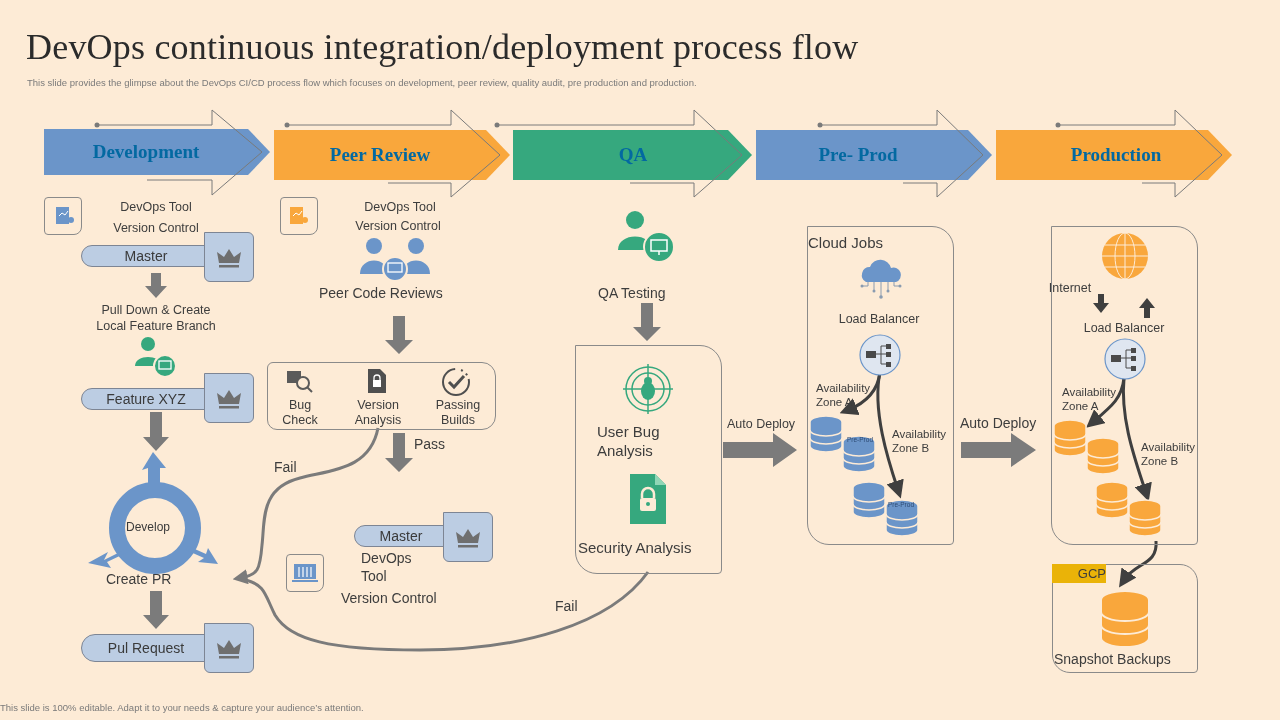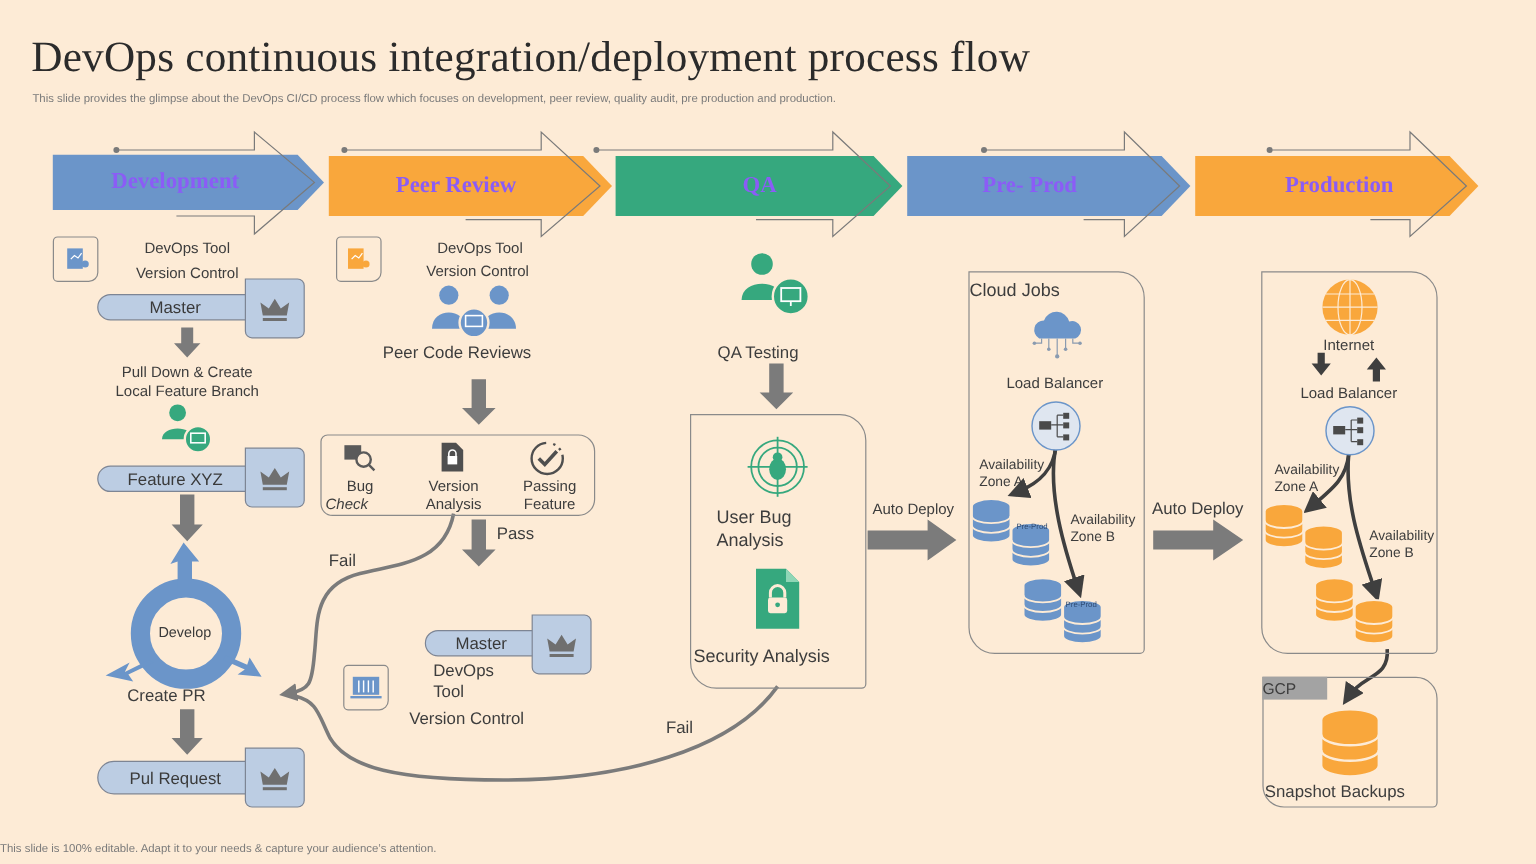--- a/index.html
+++ b/index.html
@@ -1,21 +1,21 @@
 <!DOCTYPE html>
 <html><head>
 <meta charset="utf-8">
 <style>
   html, body { margin:0; padding:0; }
   body { width:1280px; height:720px; background:#fdebd6; position:relative; overflow:hidden; font-family:"Liberation Sans", sans-serif; color:#3a3a3a; }
   .abs { position:absolute; }
   .title { left:26px; top:26px; font-family:"Liberation Serif", serif; font-size:36px; color:#2b2b2b; white-space:nowrap; letter-spacing:0.2px; }
   .subtitle { left:27px; top:77px; font-size:9.5px; color:#7a7a7a; white-space:nowrap; }
   .footer { left:0; width:1280px; top:702px; text-align:left; font-size:9.5px; color:#7a7a7a; }
-  .stage-label { font-family:"Liberation Serif", serif; font-weight:bold; font-size:19px; color:#8b5cf6; text-align:center; white-space:nowrap; }
+  .stage-label { font-family:"Liberation Serif", serif; font-weight:bold; font-size:19px; color:#0369a1; text-align:center; white-space:nowrap; }
   .txt { font-size:14px; color:#3d3d3d; text-align:left; white-space:nowrap; line-height:1.25; }
   .txt-sm { font-size:12.5px; color:#3d3d3d; text-align:center; white-space:nowrap; line-height:1.3; }
   .txt-xs { font-size:11.5px; color:#3d3d3d; white-space:nowrap; line-height:1.25; }
   .pill { background:#bccde3; border:1px solid #7d8594; border-radius:14px 0 0 14px; height:20px; font-size:14px; color:#3a3a3a; text-align:center; line-height:20px; }
   .crownbox { background:#bccde3; border:1px solid #7d8594; border-radius:0 6px 6px 6px; width:48px; height:48px; }
   .iconbox { border:1px solid #8a8a8a; border-radius:4px 4px 8px 4px; width:36px; height:36px; background:#fdebd6; }
   svg { overflow:visible; }
 </style>
 </head>
 <body>
@@ -126,21 +126,21 @@
 </svg>
 
 <div class="abs pill" style="left:81px;top:388px;width:128px;">Feature XYZ</div>
 <div class="abs crownbox" style="left:204px;top:373px;">
   <svg width="48" height="48">
       <path d="M14,30 L12,19 L19,24 L24,16 L29,24 L36,19 L34,30 Z" fill="#6f6f6f"></path>
       <rect x="14" y="32" width="20" height="2.5" fill="#6f6f6f"></rect>
     </svg>
 </div>
 
-<div class="abs" style="left:126px;top:520px;width:56px;text-align:center;font-size:12px;color:#3a3a3a;">Develop</div>
+<div class="abs" style="left:126px;top:520px;width:56px;font-size:12px;color:#3a3a3a;">Develop</div>
 <div class="abs txt" style="left:106px;top:571px;width:100px;">Create PR</div>
 
 <div class="abs pill" style="left:81px;top:634px;width:128px;height:26px;line-height:26px;border-radius:14px 0 0 14px;">Pul Request</div>
 <div class="abs crownbox" style="left:204px;top:623px;">
   <svg width="48" height="48">
       <path d="M14,30 L12,19 L19,24 L24,16 L29,24 L36,19 L34,30 Z" fill="#6f6f6f"></path>
       <rect x="14" y="32" width="20" height="2.5" fill="#6f6f6f"></rect>
     </svg>
 </div>
 
@@ -173,25 +173,25 @@
 <svg class="abs" style="left:367px;top:368px;" width="20" height="26">
   <path d="M1,1 H13 L19,7 V25 H1 Z" fill="#4f4f4f"></path>
     <rect x="6" y="12" width="8" height="7" fill="#fff"></rect>
     <path d="M7,12 v-2 a3,3 0 0 1 6,0 v2" stroke="#fff" stroke-width="1.3" fill="none"></path>
 </svg>
 <svg class="abs" style="left:441px;top:367px;" width="30" height="30">
   <circle cx="15" cy="15" r="13" fill="none" stroke="#4f4f4f" stroke-width="2" stroke-dasharray="60 6 2 4 2 4"></circle>
     <path d="M8,15 l5,5 l10,-11" stroke="#4f4f4f" stroke-width="3" fill="none"></path>
 </svg>
 <div class="abs txt-sm" style="left:275px;top:397px;width:50px;">Bug</div>
-<div class="abs txt-sm" style="left:264px;top:412px;width:50px;font-style:italic;">Check</div>
+<div class="abs txt-sm" style="left:275px;top:412px;width:50px;">Check</div>
 <div class="abs txt-sm" style="left:345px;top:397px;width:66px;">Version</div>
 <div class="abs txt-sm" style="left:345px;top:412px;width:66px;">Analysis</div>
 <div class="abs txt-sm" style="left:425px;top:397px;width:66px;">Passing</div>
-<div class="abs txt-sm" style="left:425px;top:412px;width:66px;">Feature</div>
+<div class="abs txt-sm" style="left:425px;top:412px;width:66px;">Builds</div>
 
 <div class="abs txt" style="left:414px;top:436px;">Pass</div>
 <div class="abs txt" style="left:274px;top:459px;">Fail</div>
 
 <div class="abs iconbox" style="left:286px;top:554px;width:36px;height:36px;">
   <svg width="36" height="36">
     <rect x="7" y="9" width="22" height="15" fill="#6b95c9"></rect>
       <rect x="5" y="25" width="26" height="2" fill="#6b95c9"></rect>
     <g stroke="#fff" stroke-width="1.2">
         <line x1="12" y1="12" x2="12" y2="22"></line>
@@ -306,21 +306,21 @@
 <svg class="abs" style="left:1101px;top:232px;" width="48" height="48">
   <circle cx="24" cy="24" r="23" fill="#f9a73c"></circle>
   <g stroke="#fdebd6" stroke-width="1" fill="none">
     <ellipse cx="24" cy="24" rx="10" ry="23"></ellipse>
       <line x1="24" y1="1" x2="24" y2="47"></line>
     <line x1="1" y1="24" x2="47" y2="24"></line>
       <line x1="4" y1="13" x2="44" y2="13"></line>
       <line x1="4" y1="35" x2="44" y2="35"></line>
   </g>
 </svg>
-<div class="abs txt-sm" style="left:1074px;top:280px;width:100px;">Internet</div>
+<div class="abs txt-sm" style="left:1020px;top:280px;width:100px;">Internet</div>
 <div class="abs txt-sm" style="left:1064px;top:320px;width:120px;">Load Balancer</div>
 <svg class="abs" style="left:1103px;top:338px;" width="44" height="44">
   <circle cx="22" cy="21" r="20" fill="#dfe6f0" stroke="#6b95c9" stroke-width="1.2"></circle>
   <rect x="8" y="17" width="10" height="7" fill="#4a4a4a"></rect>
   <path d="M18,20 h5 M23,12 v18 M23,12 h5 M23,20 h5 M23,30 h5" stroke="#4a4a4a" stroke-width="1" fill="none"></path>
   <rect x="28" y="10" width="5" height="5" fill="#4a4a4a"></rect>
     <rect x="28" y="18" width="5" height="5" fill="#4a4a4a"></rect>
     <rect x="28" y="28" width="5" height="5" fill="#4a4a4a"></rect>
 </svg>
 <div class="abs txt-xs" style="left:1062px;top:385px;">Availability</div>
@@ -343,21 +343,21 @@
         <path d="M2,16 a16,6 0 0 0 32,0 M2,24 a16,6 0 0 0 32,0" fill="none"></path>
       </g>
     <g transform="translate(75,80)">
         <path d="M2,8 a16,6 0 0 1 32,0 v24 a16,6 0 0 1 -32,0 Z"></path>
         <path d="M2,16 a16,6 0 0 0 32,0 M2,24 a16,6 0 0 0 32,0" fill="none"></path>
       </g>
   </g>
 </svg>
 
 <div class="abs" style="left:1052px;top:564px;width:144px;height:107px;border:1px solid #8a8a8a;border-radius:0 18px 4px 18px;"></div>
-<div class="abs" style="left:1052px;top:564px;width:54px;height:19px;background:#a3a3a3;color:#3d3d3d;font-size:13px;text-align:left;line-height:19px;">GCP</div>
+<div class="abs" style="left:1052px;top:564px;width:54px;height:19px;background:#eab308;color:#3d3d3d;font-size:13px;text-align:right;line-height:19px;">GCP</div>
 <svg class="abs" style="left:1100px;top:590px;" width="50" height="58">
   <g fill="#f9a73c" stroke="#fdebd6" stroke-width="2">
     <path d="M1,10 a24,9 0 0 1 48,0 v38 a24,9 0 0 1 -48,0 Z"></path>
     <path d="M1,22 a24,9 0 0 0 48,0 M1,35 a24,9 0 0 0 48,0" fill="none"></path>
   </g>
 </svg>
 <div class="abs txt" style="left:1054px;top:651px;width:142px;">Snapshot Backups</div>
 
 <div class="abs footer">This slide is 100% editable.  Adapt it to your needs &amp; capture your audience’s attention.</div>
 

